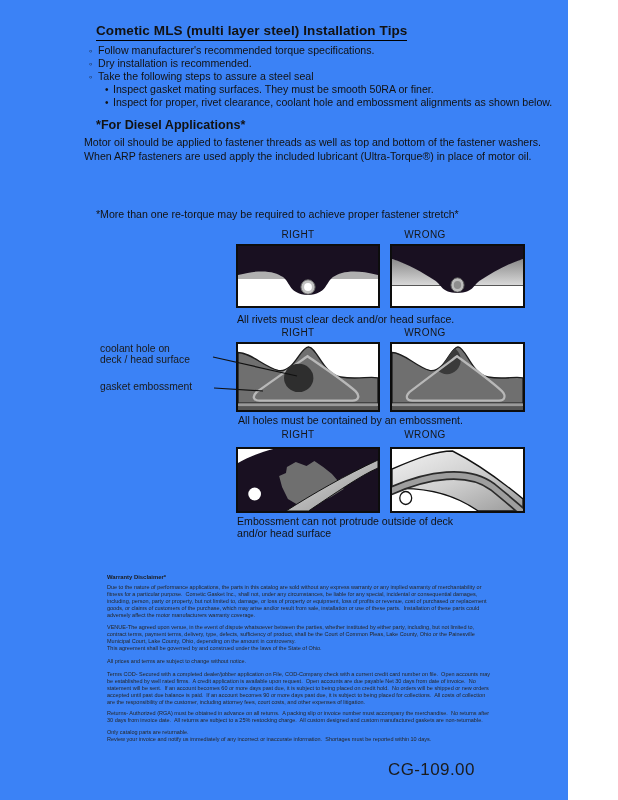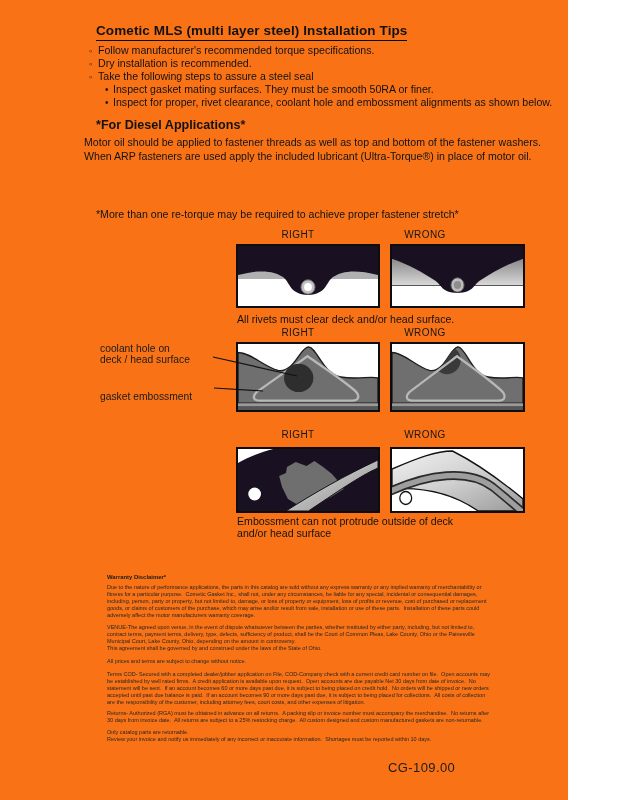--- a/index.html
+++ b/index.html
@@ -1,17 +1,17 @@
 <!DOCTYPE html>
 <html><head>
 <meta charset="utf-8">
 <style>
   html,body { margin:0; padding:0; background:#ffffff; }
   #page {
-    position:relative; width:568px; height:800px; background:#f97316;
+    position:relative; width:568px; height:800px; background:#3b82f6;
     font-family:"Liberation Sans", sans-serif; color:#121212; overflow:hidden;
   }
   .abs { position:absolute; }
   .title {
     left:96px; top:23px; font-size:13.5px; font-weight:bold; letter-spacing:0.1px;
   }
   .title span { display:inline-block; border-bottom:1.6px solid #000; padding-bottom:2px; }
   .bullets { left:89px; top:44px; width:470px; font-size:10.6px; line-height:13px; }
   .brow { display:flex; }
   .brow .mk { width:9px; flex:0 0 9px; font-size:9.5px; }
@@ -19,21 +19,21 @@
   .brow.sub .mk { width:8px; flex:0 0 8px; font-size:10px; }
   .h2 { font-size:12.6px; font-weight:bold; }
   .body-text { font-size:10.6px; line-height:14.3px; white-space:pre-line; width:460px; }
   .dg-hdr { top:0; font-size:10px; letter-spacing:0.4px; text-align:center; width:96px; color:#151515; }
   .panel { border:2px solid #0d0d0d; background:#fff; box-sizing:border-box; }
   .panel svg { display:block; width:100%; height:100%; }
   .caption { font-size:10.6px; line-height:11.5px; white-space:pre-line; }
   .sidelabel { font-size:10.3px; line-height:11px; white-space:pre-line; color:#1a1a1a; }
   .fine { left:107px; font-size:5.5px; line-height:7px; white-space:pre; color:#262626; }
   .fine-h { left:107px; font-size:5.9px; font-weight:bold; color:#1a1a1a; }
-  .pgnum { left:388px; top:760px; font-size:13px; letter-spacing:0.4px; color:#1b1b1b; }
+  .pgnum { left:388px; top:760px; font-size:17px; letter-spacing:0.4px; color:#1b1b1b; }
   .overlay { left:0; top:0; pointer-events:none; }
 </style>
 </head>
 <body>
 
 <div id="page">
 
   <div class="abs title">
     <span>Cometic MLS (multi layer steel) Installation Tips</span>
   </div>
@@ -96,21 +96,21 @@
       <circle cx="71.5" cy="39" r="4" fill="#8d8d8d"></circle>
     </svg>
   </div>
   <div class="abs caption" style="left:237px; top:314px;">All rivets must clear deck and/or head surface.</div>
 
   <div class="abs dg-hdr" style="left:250px; top:327px;">RIGHT</div>
   <div class="abs dg-hdr" style="left:377px; top:327px;">WRONG</div>
 
   <div class="abs sidelabel" style="left:100px; top:343px; width:110px;">coolant hole on
 deck / head surface</div>
-  <div class="abs sidelabel" style="left:100px; top:391px; width:110px;">gasket embossment</div>
+  <div class="abs sidelabel" style="left:100px; top:381px; width:110px;">gasket embossment</div>
 
   <div class="abs panel" style="left:236px; top:342px; width:144px; height:70px;">
     <svg viewBox="0 0 143 70" preserveAspectRatio="none">
       <rect width="143" height="70" fill="#ffffff"></rect>
       <path d="M0,9 C13,9 26,24 41,28 C57,31 63,4 72,3 C81,4 87,32 105,35 C121,38 135,34 143,36 L143,70 L0,70 Z" fill="#6f6f6f" stroke="#1c1c1c" stroke-width="1.4"></path>
       <path d="M71,13 C60,21 31,42 19,51 C14,56 16,60 22,60 L117,60 C123,60 125,55 120,50 C107,38 82,21 71,13 Z" fill="none" stroke="#b8b8b8" stroke-width="2.4"></path>
       <circle cx="62" cy="36" r="15" fill="#2e2e2e"></circle>
       <line x1="0" y1="62.5" x2="143" y2="62.5" stroke="#222222" stroke-width="1"></line>
       <rect x="0" y="63" width="143" height="3" fill="#9a9a9a"></rect>
       <rect x="0" y="66" width="143" height="4" fill="#555555"></rect>
@@ -125,20 +125,21 @@
       </defs>
       <rect width="143" height="70" fill="#ffffff"></rect>
       <path d="M0,9 C13,9 26,24 41,28 C57,31 63,4 72,3 C81,4 87,32 105,35 C121,38 135,34 143,36 L143,70 L0,70 Z" fill="#6f6f6f" stroke="#1c1c1c" stroke-width="1.4"></path>
       <circle cx="60" cy="17" r="15" fill="#3a3a3a" clip-path="url(#cmass)"></circle>
       <path d="M71,13 C60,21 31,42 19,51 C14,56 16,60 22,60 L117,60 C123,60 125,55 120,50 C107,38 82,21 71,13 Z" fill="none" stroke="#b8b8b8" stroke-width="2.4"></path>
       <line x1="0" y1="62.5" x2="143" y2="62.5" stroke="#222222" stroke-width="1"></line>
       <rect x="0" y="63" width="143" height="3" fill="#9a9a9a"></rect>
       <rect x="0" y="66" width="143" height="4" fill="#555555"></rect>
     </svg>
   </div>
+  <div class="abs caption" style="left:238px; top:415px;">All holes must be contained by an embossment.</div>
 
   <div class="abs dg-hdr" style="left:250px; top:429px;">RIGHT</div>
   <div class="abs dg-hdr" style="left:377px; top:429px;">WRONG</div>
 
   <div class="abs panel" style="left:236px; top:447px; width:144px; height:66px;">
     <svg viewBox="0 0 143 62" preserveAspectRatio="none">
       <defs>
         <linearGradient id="gcr" x1="0" y1="0" x2="1" y2="1">
           <stop offset="0" stop-color="#e0e0e0"></stop>
             <stop offset="1" stop-color="#8f8f8f"></stop>

